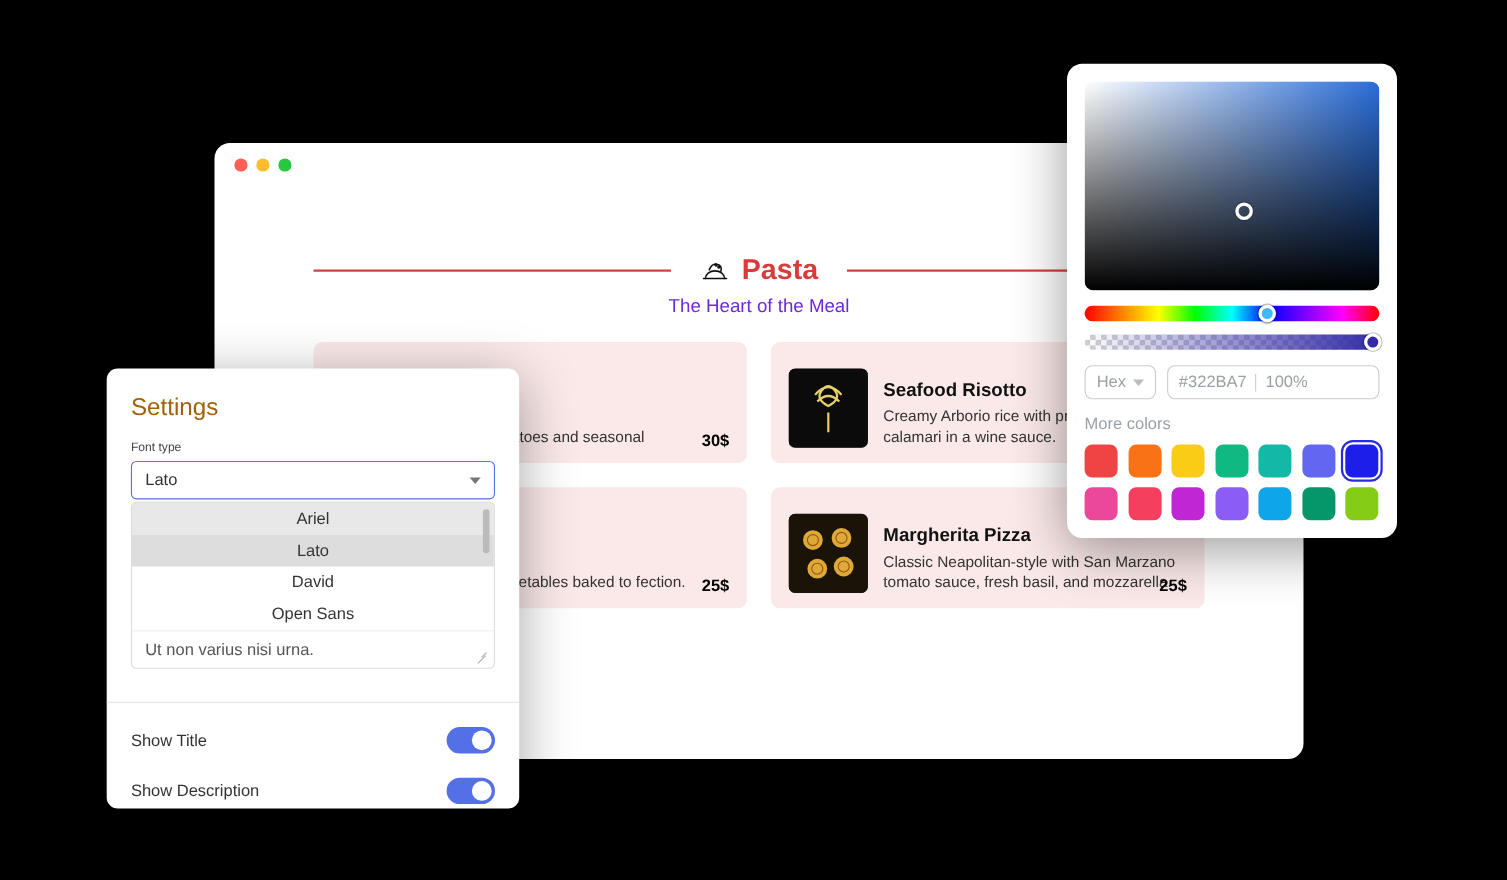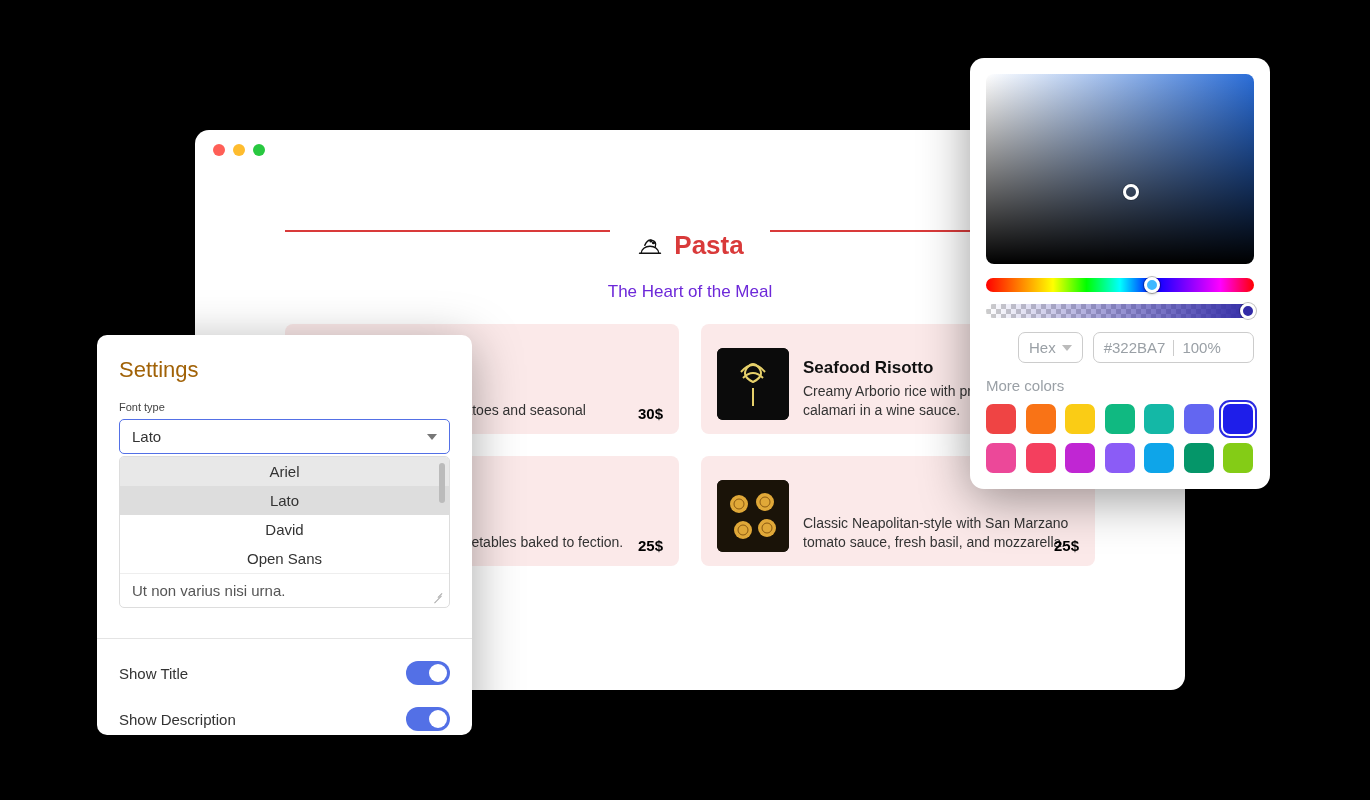--- a/index.html
+++ b/index.html
@@ -17,21 +17,21 @@
   box-shadow: 0 8px 40px rgba(0,0,0,0.3);
   overflow: hidden;
 }
 .titlebar { display: flex; gap: 8px; padding: 14px 18px; }
 .dot { width: 12px; height: 12px; border-radius: 50%; }
 .dot.red { background: #ff5f57; }
 .dot.yellow { background: #febc2e; }
 .dot.green { background: #28c840; }
 
 .menu-section { padding: 60px 90px 30px; }
-.section-header { display: flex; gap: 26px; margin-bottom: 21px; }
+.section-header { display: flex; align-items: center; gap: 26px; margin-bottom: 8px; }
 .section-header .rule { flex: 1; height: 2px; background: #d93a3a; }
 .section-title { font-size: 26px; font-weight: 700; color: #d93a3a; display: flex; align-items: center; gap: 10px; }
 .pasta-icon { width: 28px; height: 24px; display: inline-block; }
 .subtitle { text-align: center; color: #6d28d9; font-size: 17px; margin-bottom: 22px; }
 
 .cards { display: grid; grid-template-columns: 1fr 1fr; gap: 22px; }
 .card { background: #fbe9e9; border-radius: 8px; padding: 14px 16px; display: flex; gap: 14px; align-items: flex-end; position: relative; min-height: 110px; }
 .thumb { width: 72px; height: 72px; border-radius: 6px; background: #1a1a1a; flex-shrink: 0; display: flex; align-items: center; justify-content: center; overflow: hidden; }
 .thumb svg { width: 100%; height: 100%; }
 .card-body { flex: 1; }
@@ -87,21 +87,21 @@
 .gradient-area { width: 100%; height: 190px; border-radius: 8px; position: relative; background: linear-gradient(to bottom, rgba(0,0,0,0) 0%, #000 100%), linear-gradient(to right, #fff 0%, #2a6dd8 100%); }
 .picker-cursor { position: absolute; width: 16px; height: 16px; border: 3px solid #fff; border-radius: 50%; right: 115px; top: 110px; box-shadow: 0 0 0 1px rgba(0,0,0,0.2); }
 
 .hue-strip { margin-top: 14px; height: 14px; border-radius: 7px; position: relative; background: linear-gradient(to right, #f00, #ff8000, #ff0, #0f0, #00ffff, #00f, #8000ff, #f0f, #f00); }
 .hue-thumb { position: absolute; width: 16px; height: 16px; background: #fff; border: 3px solid #fff; box-shadow: 0 0 0 1px rgba(0,0,0,0.25), 0 1px 3px rgba(0,0,0,0.3); border-radius: 50%; top: -1px; left: 59%; background: #3fb8ff; }
 
 .alpha-strip { margin-top: 12px; height: 14px; border-radius: 7px; position: relative; background-image: linear-gradient(45deg,#ccc 25%,transparent 25%),linear-gradient(-45deg,#ccc 25%,transparent 25%),linear-gradient(45deg,transparent 75%,#ccc 75%),linear-gradient(-45deg,transparent 75%,#ccc 75%); background-size: 10px 10px; background-position: 0 0,0 5px,5px -5px,-5px 0; }
 .alpha-overlay { position: absolute; inset: 0; border-radius: 7px; background: linear-gradient(to right, rgba(50,43,167,0) 0%, #322BA7 100%); }
 .alpha-thumb { position: absolute; width: 16px; height: 16px; border: 3px solid #fff; box-shadow: 0 0 0 1px rgba(0,0,0,0.25); border-radius: 50%; top: -1px; right: -2px; background: #322BA7; }
 
-.color-inputs { display: flex; gap: 10px; margin-top: 14px; margin-left: 32px; }
+.color-inputs { display: flex; gap: 10px; margin-top: 14px; }
 .fmt-select { border: 1.5px solid #ccc; border-radius: 7px; padding: 6px 10px; display: flex; align-items: center; gap: 6px; color: #9aa0a6; font-size: 15px; cursor: pointer; }
 .fmt-select .chev2 { width: 0; height: 0; border-left: 5px solid transparent; border-right: 5px solid transparent; border-top: 6px solid #bbb; }
 .hex-input { flex: 1; border: 1.5px solid #ccc; border-radius: 7px; padding: 6px 10px; display: flex; align-items: center; gap: 8px; color: #9aa0a6; font-size: 15px; }
 .hex-input .sep { width: 1px; height: 16px; background: #ccc; }
 
 .more-label { margin-top: 14px; color: #9aa0a6; font-size: 15px; }
 .swatches { margin-top: 10px; display: grid; grid-template-columns: repeat(7, 1fr); gap: 9px; }
 .sw { width: 30px; height: 30px; border-radius: 7px; cursor: pointer; }
 .sw.sel { outline: 2.5px solid #2a2ae0; outline-offset: 2px; }
 </style>
@@ -183,20 +183,21 @@
               </g>
               <g stroke="#8a5a12" stroke-width="1" fill="none">
                 <circle cx="22" cy="24" r="5"></circle>
                 <circle cx="48" cy="22" r="5"></circle>
                 <circle cx="26" cy="50" r="5"></circle>
                 <circle cx="50" cy="48" r="5"></circle>
               </g>
             </svg>
         </div>
         <div class="card-body">
+          <div class="card-title">Margherita Pizza</div>
           <div class="card-desc">Classic Neapolitan-style with San Marzano tomato sauce, fresh basil, and mozzarella.</div>
         </div>
         <div class="price">25$</div>
       </div>
     </div>
   </div>
 </div>
 
 <div class="settings">
   <h2>Settings</h2>

